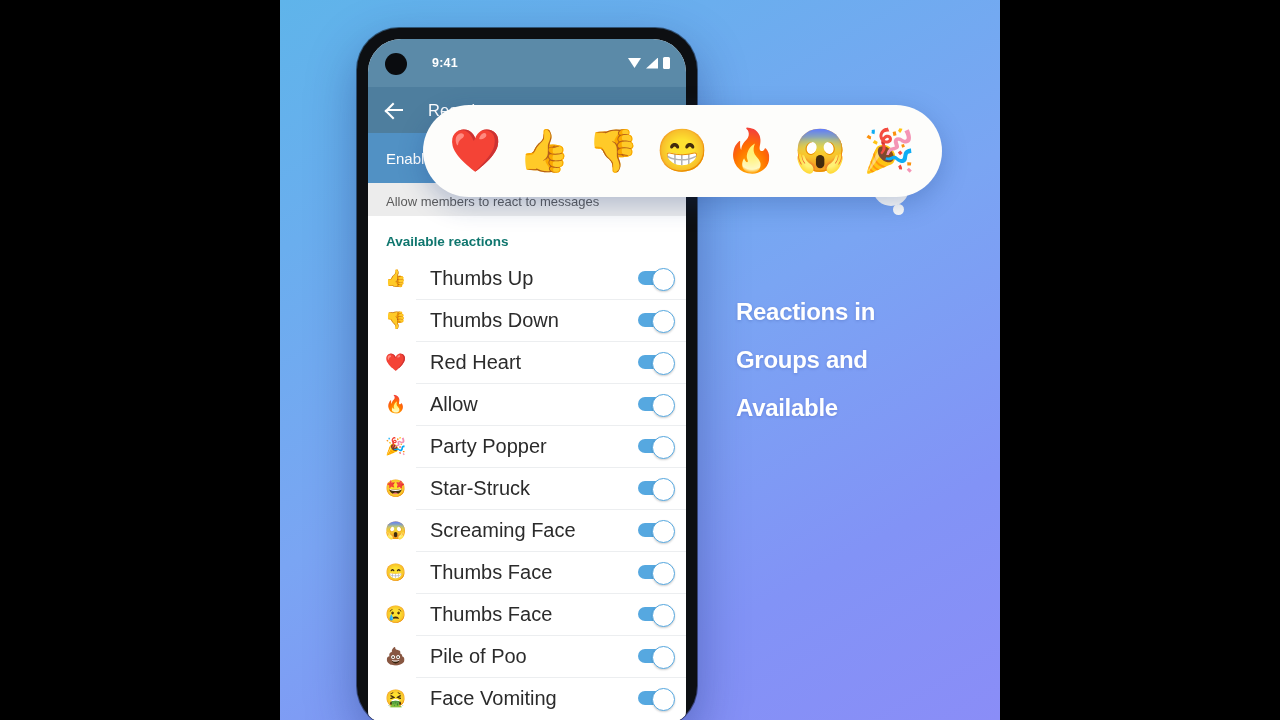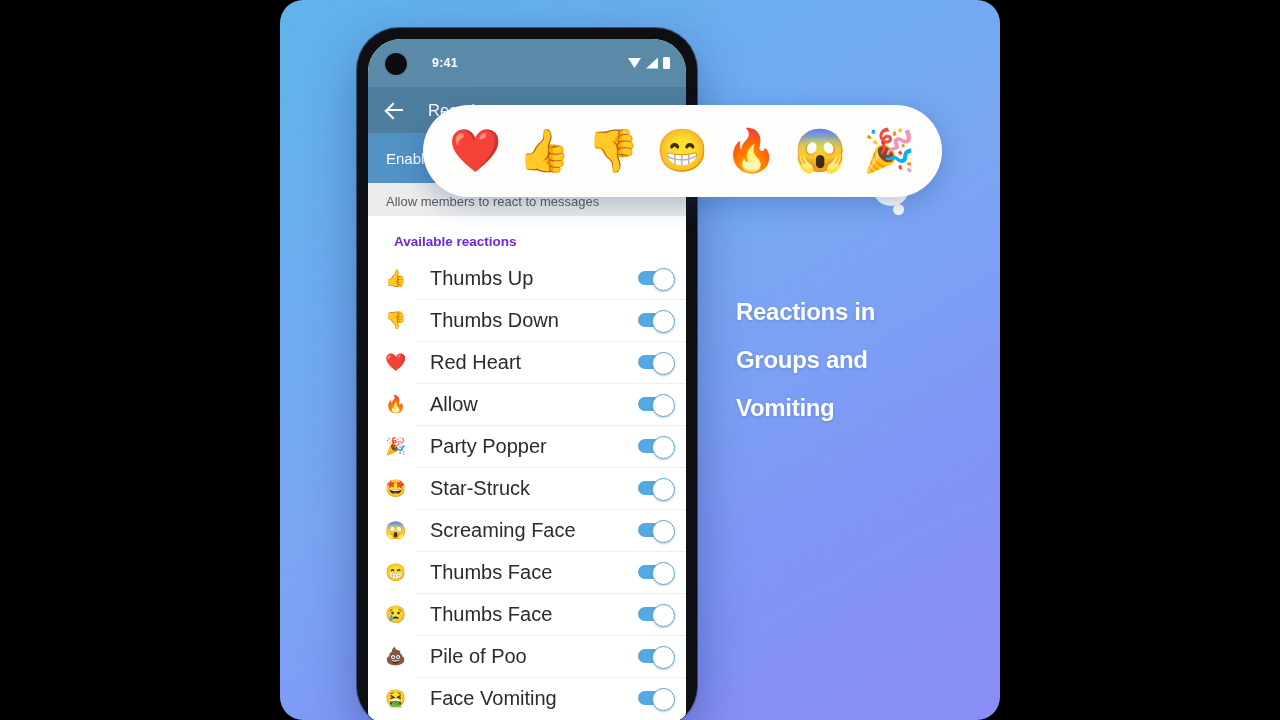--- a/index.html
+++ b/index.html
@@ -13,21 +13,20 @@
     position:absolute; top:0; height:720px; background:#000; z-index:60;
   }
   .letterbox-left  { left:0;  width:280px; }
   .letterbox-right { left:1000px; width:280px; }
 
   
   .content {
     position:absolute; left:280px; top:0; width:720px; height:720px;
     background:linear-gradient(150deg,#5fb4ea 0%, #6aaeee 22%, #7aa5f3 50%, #8293f6 78%, #8a8df7 100%);
     overflow:hidden;
-    border-radius:23px;
   }
 
   
   .headline {
     position:absolute; left:456px; top:288px; width:260px;
     color:#fff; font-size:24px; font-weight:bold; line-height:48px;
     letter-spacing:-0.3px;
     text-shadow:0 1px 3px rgba(40,60,140,.25);
   }
   .headline div { white-space:nowrap; }
@@ -83,21 +82,21 @@
     height:50px; background:#5191c4; display:flex; align-items:center;
     padding:0 18px; color:#fff; font-size:15px; font-weight:500;
   }
   .subrow {
     background:#ececec; padding:10px 18px 6px 18px;
     color:#5b5b5b; font-size:13px; line-height:17px;
   }
 
   
   .section-head {
-    padding:18px 18px 8px 18px; color:#6d28d9; font-size:13.5px; font-weight:bold;margin-left:8px;
+    padding:18px 18px 8px 18px; color:#0f766e; font-size:13.5px; font-weight:bold;
   }
 
   
   .rlist { background:#fff; }
   .rrow {
     display:flex; align-items:center; height:42px; padding:0 14px 0 16px;
     position:relative;
   }
   .rrow + .rrow::before{
     content:""; position:absolute; left:48px; right:0; top:0; height:1px;
@@ -245,20 +244,20 @@
       <span class="pe">😱</span>
       <span class="pe cut">🎉</span>
     </div>
     <span class="bubble-dot bd1"></span>
     <span class="bubble-dot bd2"></span>
     <span class="bubble-dot bd3"></span>
 
     <div class="headline">
       <div>Reactions in</div>
       <div>Groups and</div>
-      <div>Vomiting</div>
+      <div>Available</div>
     </div>
 
   </div>
 
   <div class="letterbox-left"></div>
   <div class="letterbox-right"></div>
 </div>
 
 </body></html>

